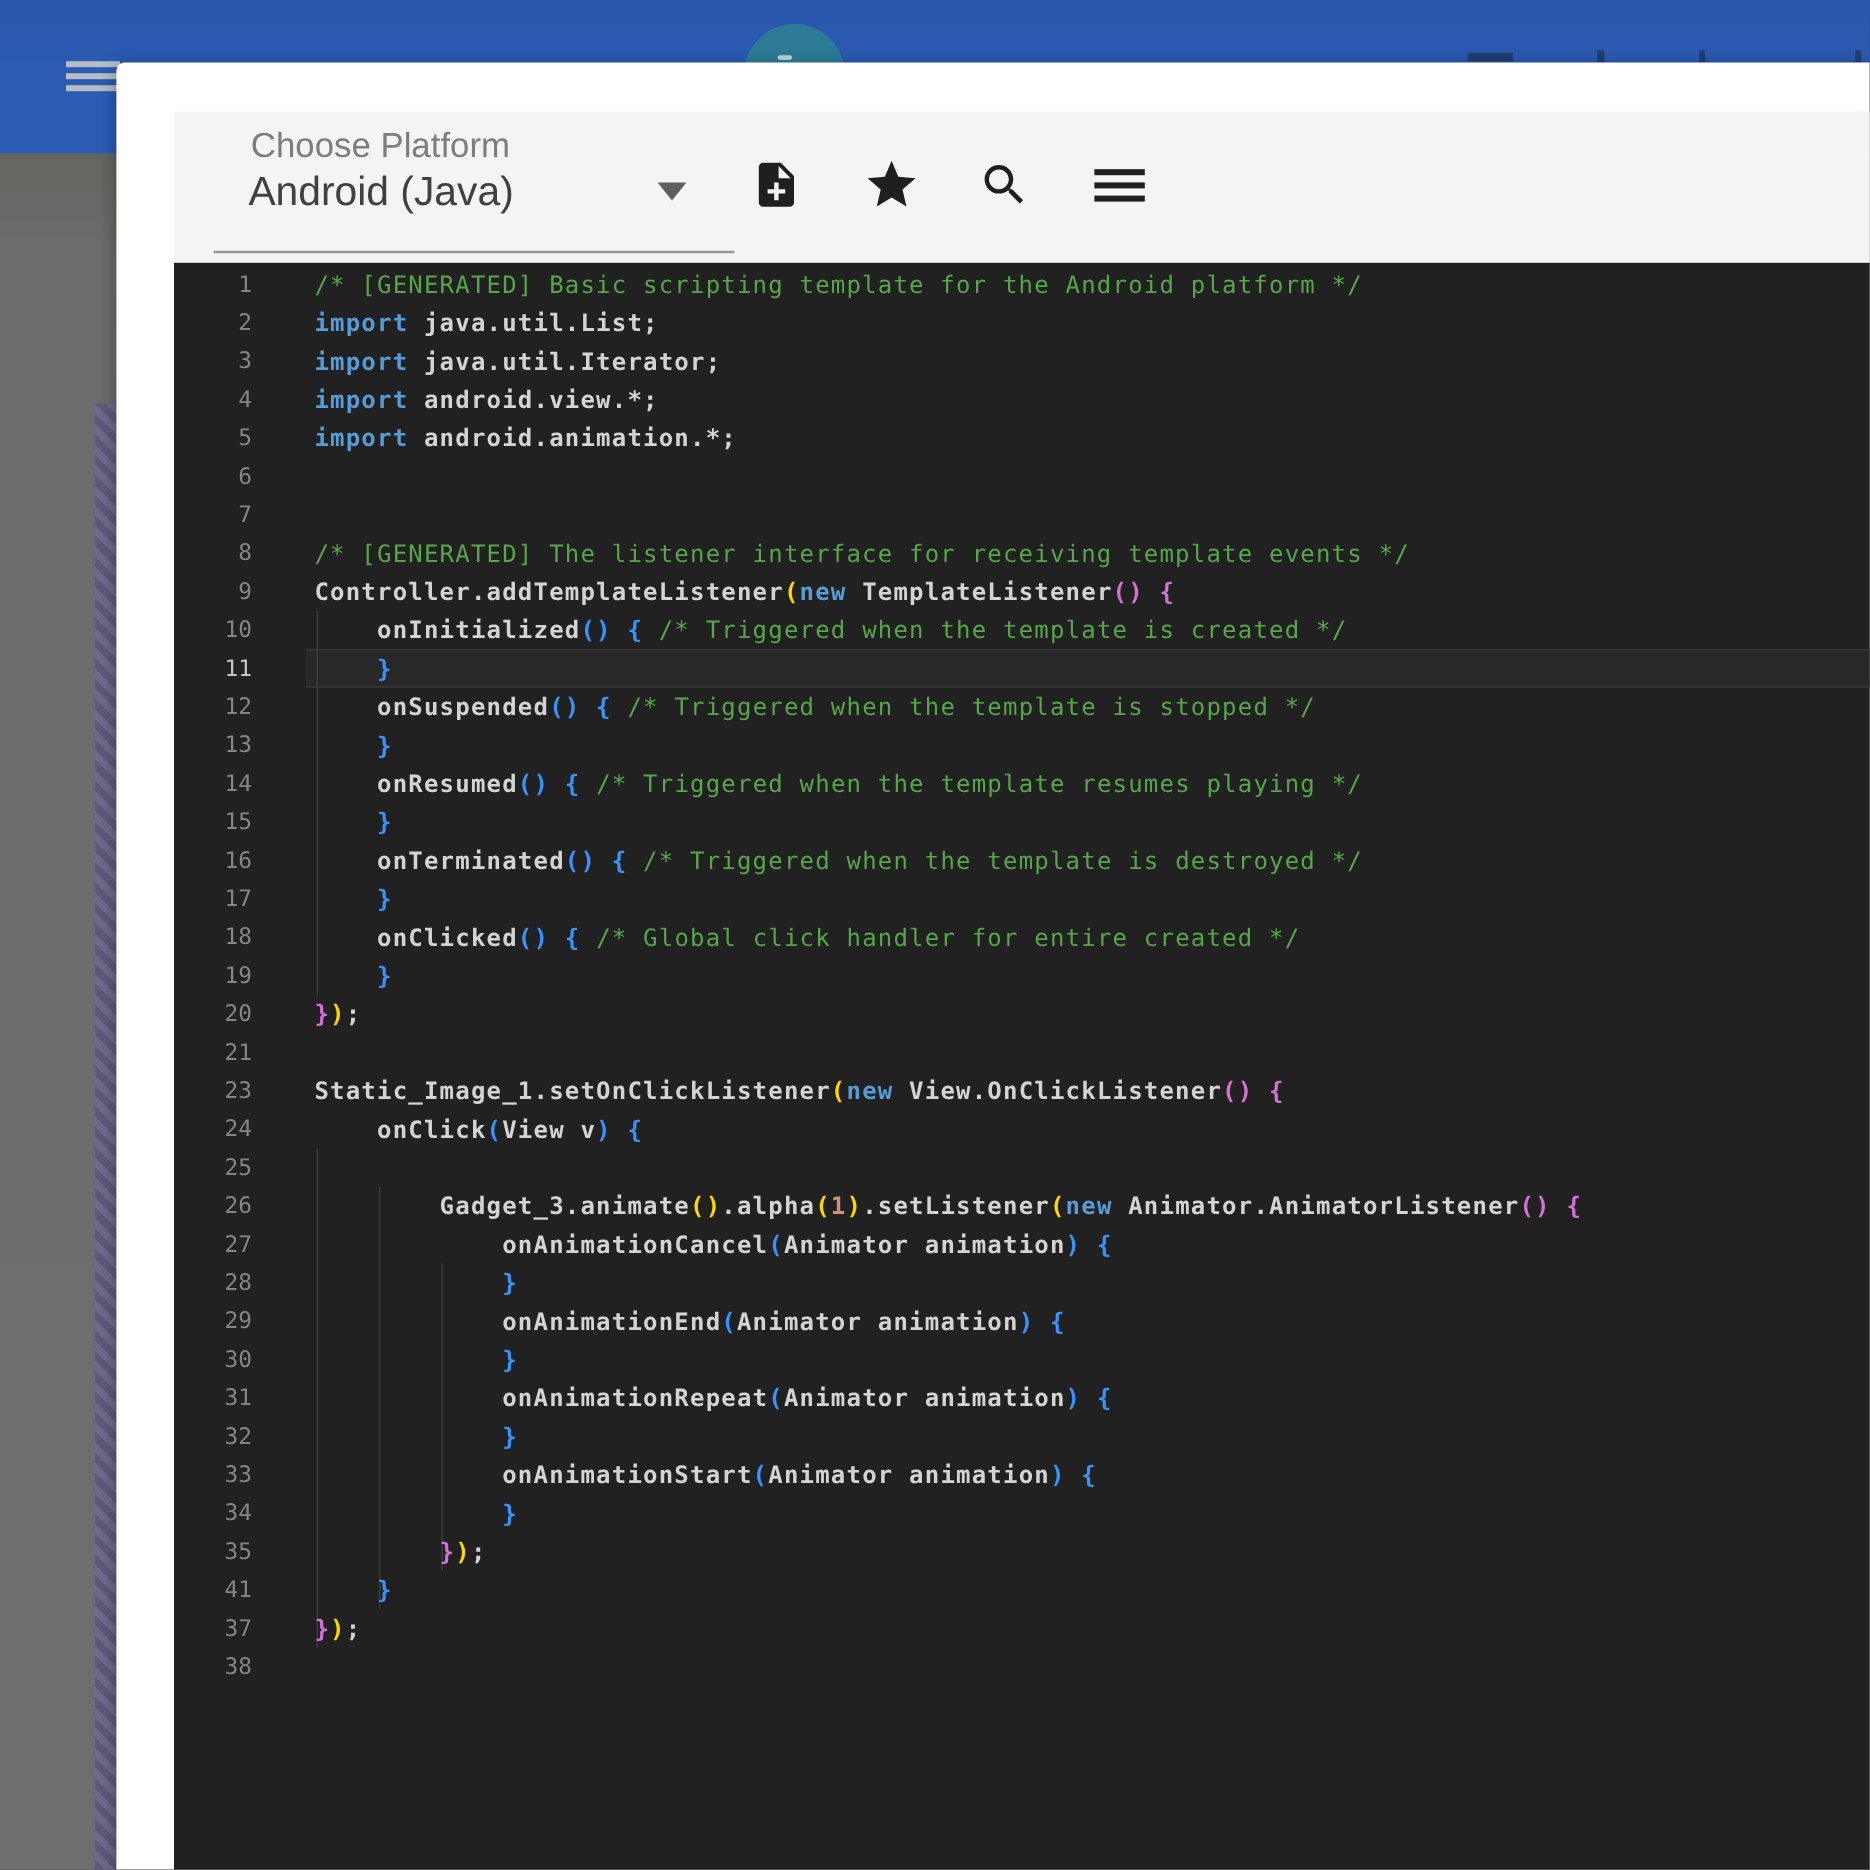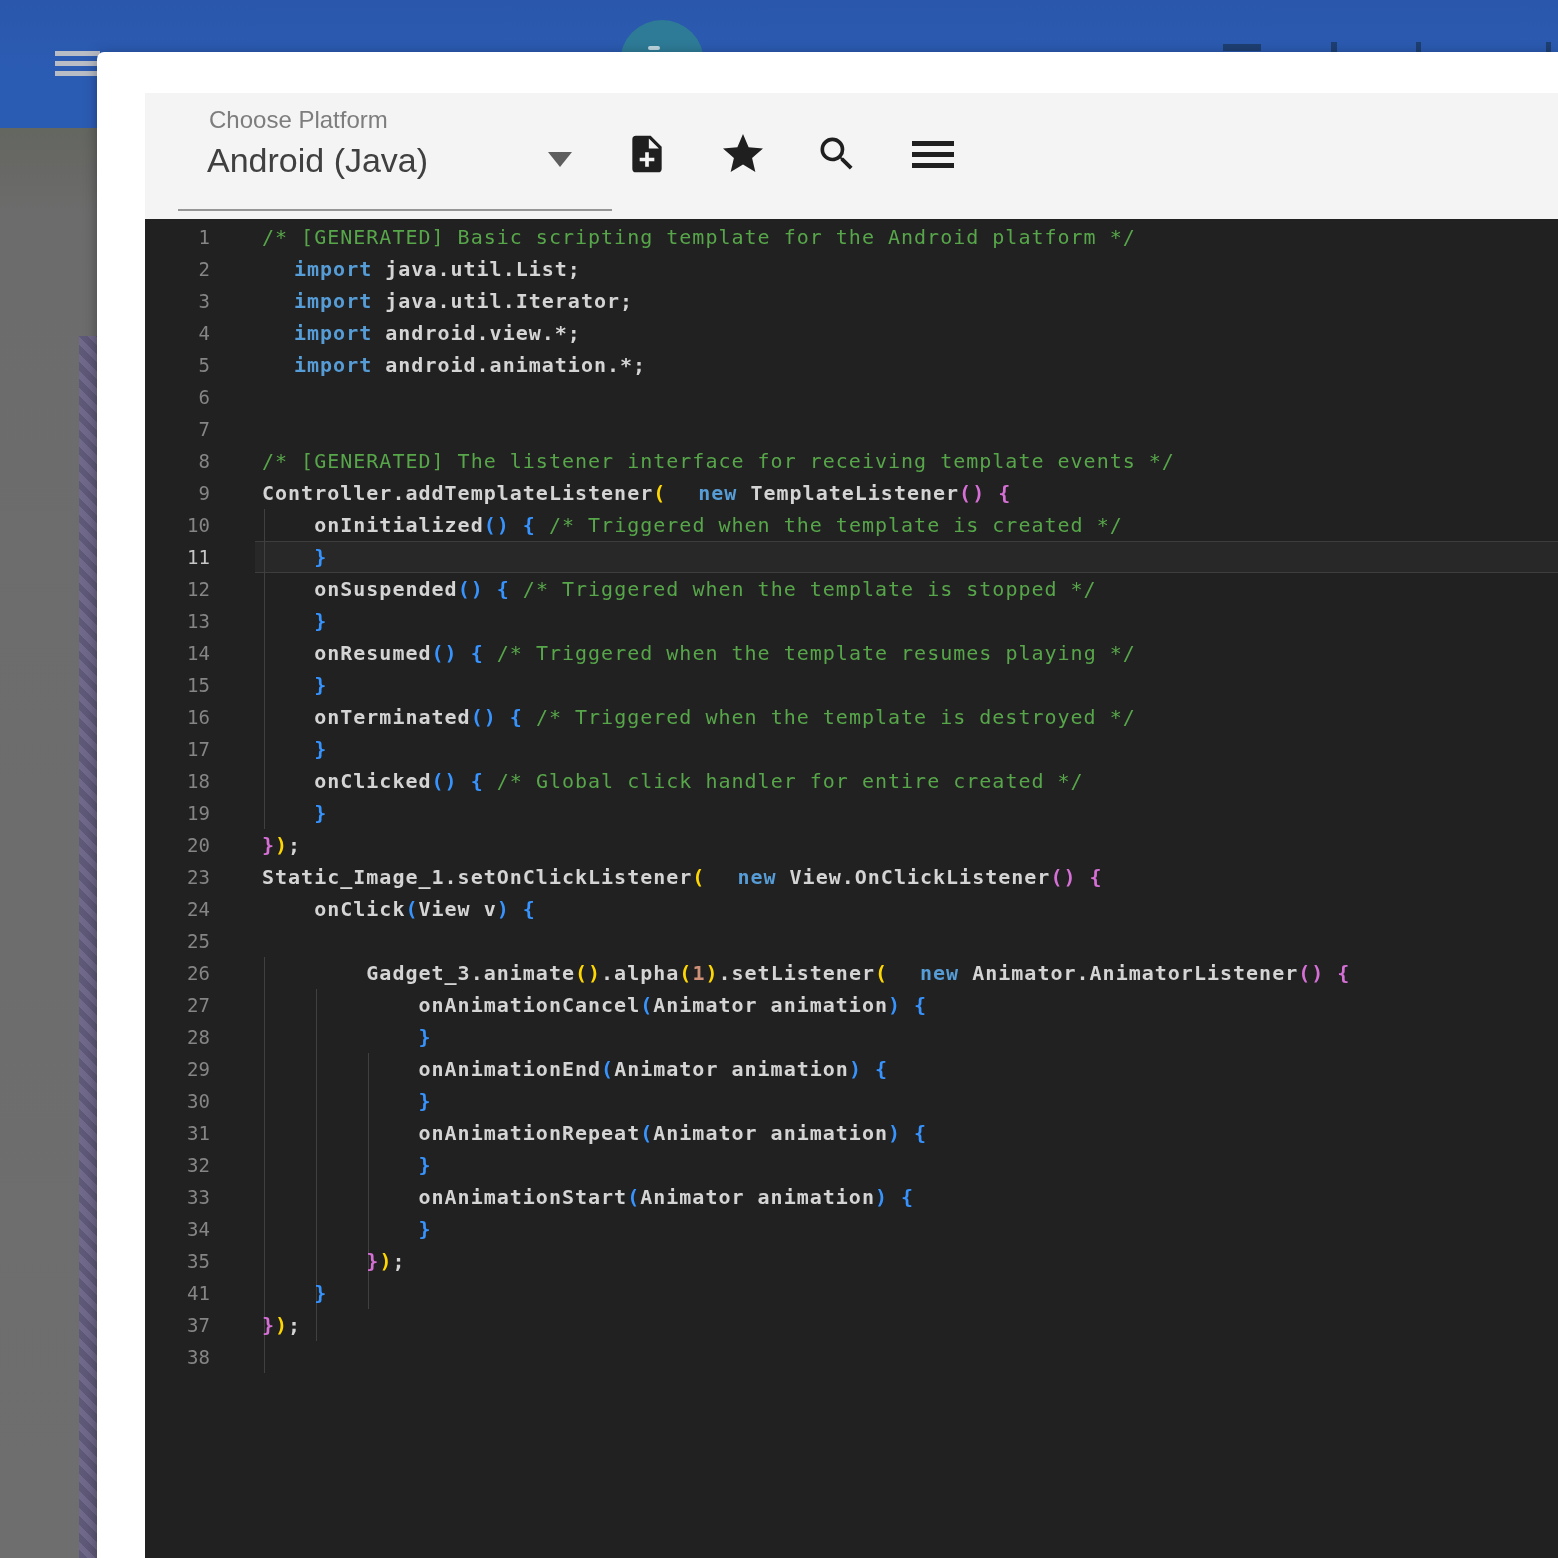--- a/index.html
+++ b/index.html
@@ -29,21 +29,21 @@
   .frag-1{left:1331px;top:42px;width:6px;height:10px;}
   .frag-2{left:1416px;top:42px;width:5px;height:10px;}
   .frag-3{left:1546px;top:42px;width:5px;height:10px;}
 
   
   .card{position:absolute;left:97px;top:52px;right:0;bottom:0;background:var(--card_bg,#ffffff);
     border-top-left-radius:7px;box-shadow:0 3px 14px rgba(0,0,0,0.35);z-index:10;}
 
   
   .toolbar{position:absolute;left:48px;top:41px;right:0;height:126px;background:var(--toolbar_bg,#f4f4f4);}
-  .platform-label{position:absolute;left:64px;top:13px;font-size:24px;color:#7d7d7d;}
+  .platform-label{position:absolute;left:64px;top:13px;font-size:29px;color:#7d7d7d;}
   .platform-value{position:absolute;left:62px;top:48px;font-size:34px;color:#404040;}
   .platform-underline{position:absolute;left:33px;top:116px;width:434px;height:2px;background:#969696;}
   .platform-caret{position:absolute;left:403px;top:59px;width:0;height:0;
     border-left:12px solid transparent;border-right:12px solid transparent;border-top:15px solid #5e5e5e;}
   .tb-icon{position:absolute;top:37px;width:48px;height:48px;display:flex;align-items:center;justify-content:center;}
   .tb-icon svg{display:block;}
   .i-new{left:478px;} .i-star{left:574px;} .i-search{left:668px;} .i-menu{left:764px;}
   .menu-bars{width:42px;}
   .menu-bars .bar{height:5px;background:#1f1f1f;margin-bottom:6px;}
   .menu-bars .bar:last-child{margin-bottom:0;}
@@ -54,21 +54,21 @@
   .line{position:relative;height:32px;line-height:32px;white-space:pre;
     font-family:"DejaVu Sans Mono", monospace;font-size:20px;}
   .line .num{position:absolute;left:0;top:0;width:65px;text-align:right;
     color:var(--line_number,#858585);font-size:19px;z-index:3;}
   .line.active .num{color:var(--active_line_number,#c6c6c6);}
   .line .code{position:absolute;left:117px;top:0;letter-spacing:1px;font-weight:bold;z-index:3;}
   .line.active::before{content:"";position:absolute;left:110px;right:0;top:0;bottom:0;
     background:#282828;border-top:1px solid #3d3d3d;border-bottom:1px solid #3d3d3d;z-index:1;}
   .indent-guide{position:absolute;width:1px;background:#404040;z-index:2;}
   .t-com{color:var(--comment,#57a64a);font-weight:normal;}
-  .t-kw{color:var(--keyword,#569cd6);margin-left:32px;}
+  .t-kw{color:var(--keyword,#569cd6);}
   .t-fg{color:var(--plain,#d4d4d4);}
   .t-b1{color:var(--bracket1,#ffd700);}
   .t-b2{color:var(--bracket2,#d670d6);}
   .t-b3{color:var(--bracket3,#3794ff);}
   .t-num{color:var(--number,#ce9178);}
 </style>
 </head>
 <body>
 
 <div class="blue-header"></div>
@@ -145,20 +145,21 @@
         <div class="line active"><span class="num">11</span><span class="code"><span class="t-fg">    </span><span class="t-b3">}</span></span></div>
         <div class="line"><span class="num">12</span><span class="code"><span class="t-fg">    onSuspended</span><span class="t-b3">()</span><span class="t-fg"> </span><span class="t-b3">{</span><span class="t-fg"> </span><span class="t-com">/* Triggered when the template is stopped */</span></span></div>
         <div class="line"><span class="num">13</span><span class="code"><span class="t-fg">    </span><span class="t-b3">}</span></span></div>
         <div class="line"><span class="num">14</span><span class="code"><span class="t-fg">    onResumed</span><span class="t-b3">()</span><span class="t-fg"> </span><span class="t-b3">{</span><span class="t-fg"> </span><span class="t-com">/* Triggered when the template resumes playing */</span></span></div>
         <div class="line"><span class="num">15</span><span class="code"><span class="t-fg">    </span><span class="t-b3">}</span></span></div>
         <div class="line"><span class="num">16</span><span class="code"><span class="t-fg">    onTerminated</span><span class="t-b3">()</span><span class="t-fg"> </span><span class="t-b3">{</span><span class="t-fg"> </span><span class="t-com">/* Triggered when the template is destroyed */</span></span></div>
         <div class="line"><span class="num">17</span><span class="code"><span class="t-fg">    </span><span class="t-b3">}</span></span></div>
         <div class="line"><span class="num">18</span><span class="code"><span class="t-fg">    onClicked</span><span class="t-b3">()</span><span class="t-fg"> </span><span class="t-b3">{</span><span class="t-fg"> </span><span class="t-com">/* Global click handler for entire created */</span></span></div>
         <div class="line"><span class="num">19</span><span class="code"><span class="t-fg">    </span><span class="t-b3">}</span></span></div>
         <div class="line"><span class="num">20</span><span class="code"><span class="t-b2">}</span><span class="t-b1">)</span><span class="t-fg">;</span></span></div>
+        <div class="line"><span class="num">21</span><span class="code"></span></div>
         <div class="line"><span class="num">23</span><span class="code"><span class="t-fg">Static_Image_1.setOnClickListener</span><span class="t-b1">(</span><span class="t-kw">new</span><span class="t-fg"> View.OnClickListener</span><span class="t-b2">()</span><span class="t-fg"> </span><span class="t-b2">{</span></span></div>
         <div class="line"><span class="num">24</span><span class="code"><span class="t-fg">    onClick</span><span class="t-b3">(</span><span class="t-fg">View v</span><span class="t-b3">)</span><span class="t-fg"> </span><span class="t-b3">{</span></span></div>
         <div class="line"><span class="num">25</span><span class="code"><span class="t-fg">        </span></span></div>
         <div class="line"><span class="num">26</span><span class="code"><span class="t-fg">        Gadget_3.animate</span><span class="t-b1">()</span><span class="t-fg">.alpha</span><span class="t-b1">(</span><span class="t-num">1</span><span class="t-b1">)</span><span class="t-fg">.setListener</span><span class="t-b1">(</span><span class="t-kw">new</span><span class="t-fg"> Animator.AnimatorListener</span><span class="t-b2">()</span><span class="t-fg"> </span><span class="t-b2">{</span></span></div>
         <div class="line"><span class="num">27</span><span class="code"><span class="t-fg">            onAnimationCancel</span><span class="t-b3">(</span><span class="t-fg">Animator animation</span><span class="t-b3">)</span><span class="t-fg"> </span><span class="t-b3">{</span></span></div>
         <div class="line"><span class="num">28</span><span class="code"><span class="t-fg">            </span><span class="t-b3">}</span></span></div>
         <div class="line"><span class="num">29</span><span class="code"><span class="t-fg">            onAnimationEnd</span><span class="t-b3">(</span><span class="t-fg">Animator animation</span><span class="t-b3">)</span><span class="t-fg"> </span><span class="t-b3">{</span></span></div>
         <div class="line"><span class="num">30</span><span class="code"><span class="t-fg">            </span><span class="t-b3">}</span></span></div>
         <div class="line"><span class="num">31</span><span class="code"><span class="t-fg">            onAnimationRepeat</span><span class="t-b3">(</span><span class="t-fg">Animator animation</span><span class="t-b3">)</span><span class="t-fg"> </span><span class="t-b3">{</span></span></div>
         <div class="line"><span class="num">32</span><span class="code"><span class="t-fg">            </span><span class="t-b3">}</span></span></div>

